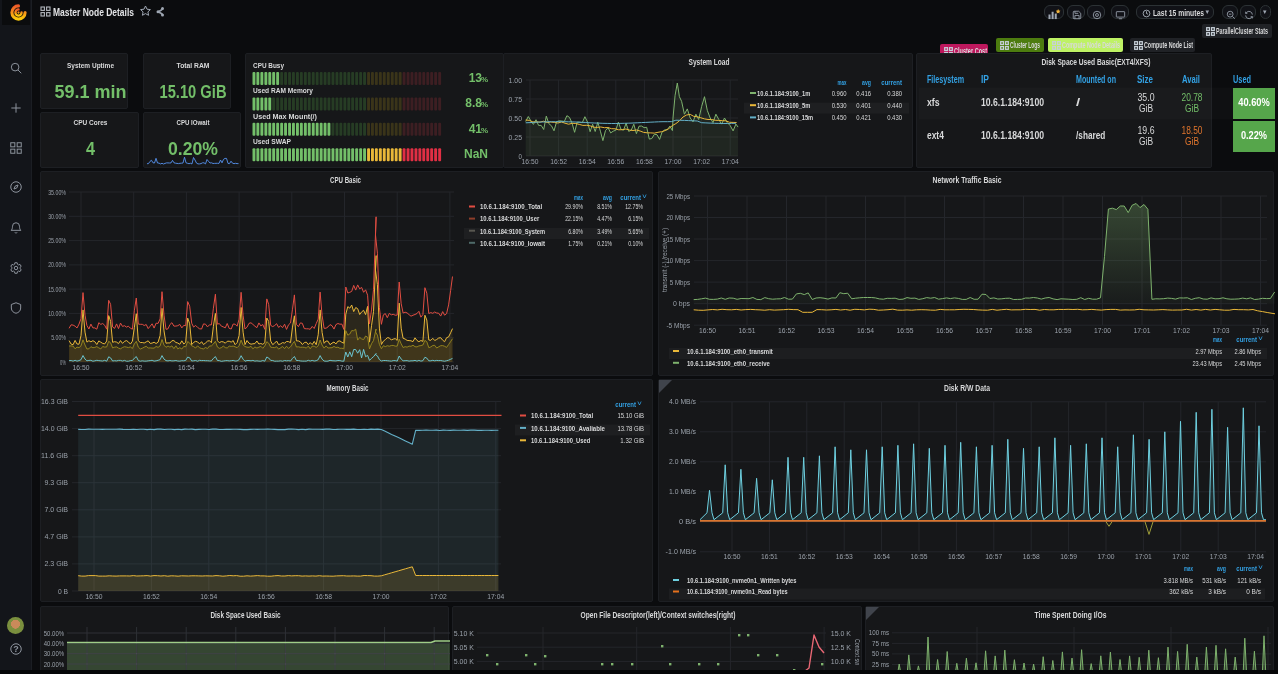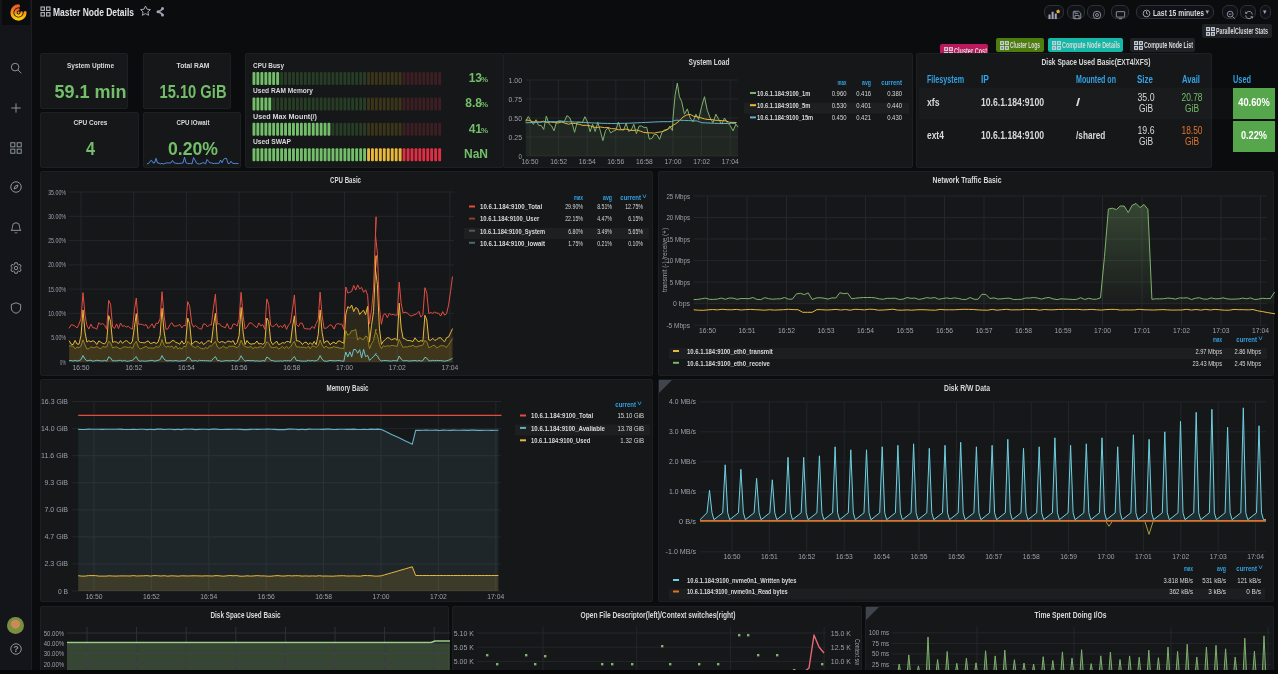--- a/index.html
+++ b/index.html
@@ -133,21 +133,21 @@
         <rect x="1" y="1" width="4" height="4"></rect>
         <rect x="8" y="1" width="4" height="4"></rect>
         <rect x="1" y="8" width="4" height="4"></rect>
         <rect x="8" y="8" width="4" height="4"></rect>
       </g>
     </svg>
     <svg width="34" height="14" style="position:absolute;left:14px;top:0">
       <text x="0" y="10" font-size="8.5" fill="#d8d9da" text-anchor="start" font-weight="bold" textLength="30" lengthAdjust="spacingAndGlyphs">Cluster Logs</text>
     </svg>
   </div>
-<div style="position:absolute;left:1048px;top:38px;width:75px;height:14px;background:#14b8a6;border-radius:2px">
+<div style="position:absolute;left:1048px;top:38px;width:75px;height:14px;background:#bef264;border-radius:2px">
     <svg width="9" height="9" viewBox="0 0 13 13" style="position:absolute;left:4px;top:3px">
       <g fill="none" stroke="#c7d0d9" stroke-width="1.8">
         <rect x="1" y="1" width="4" height="4"></rect>
         <rect x="8" y="1" width="4" height="4"></rect>
         <rect x="1" y="8" width="4" height="4"></rect>
         <rect x="8" y="8" width="4" height="4"></rect>
       </g>
     </svg>
     <svg width="61" height="14" style="position:absolute;left:14px;top:0">
       <text x="0" y="10" font-size="8.5" fill="#d8d9da" text-anchor="start" font-weight="bold" textLength="58" lengthAdjust="spacingAndGlyphs">Compute Node Details</text>

